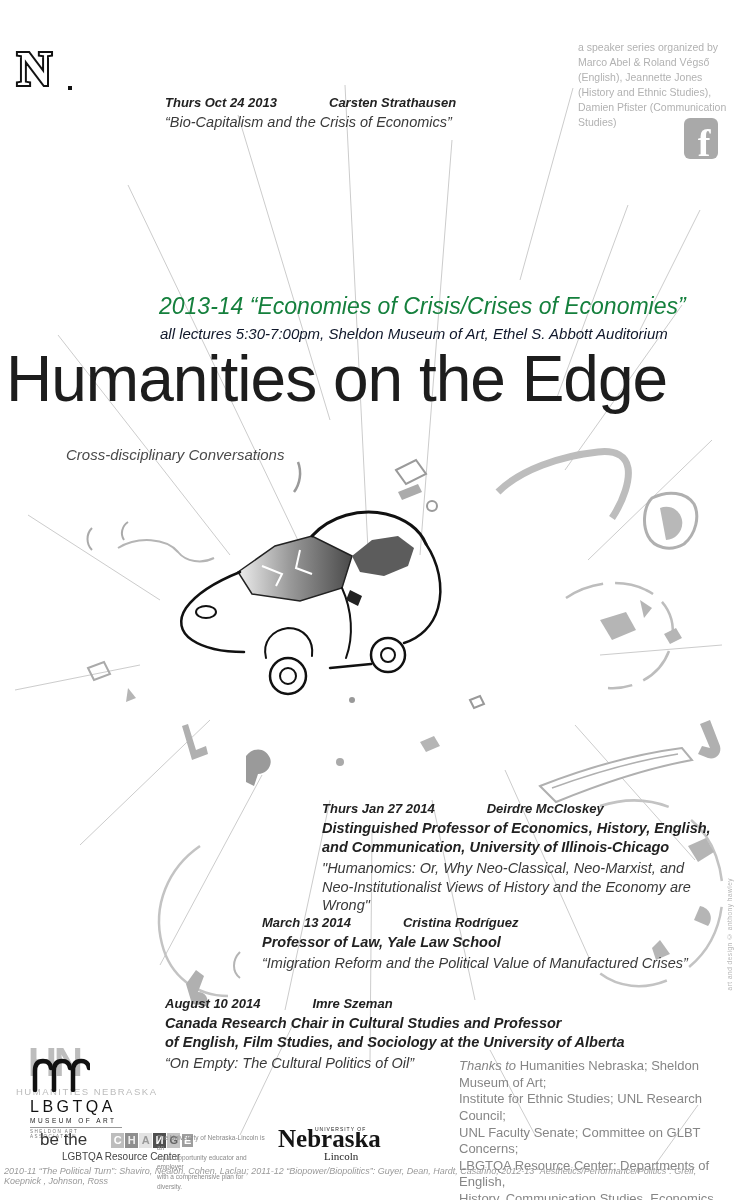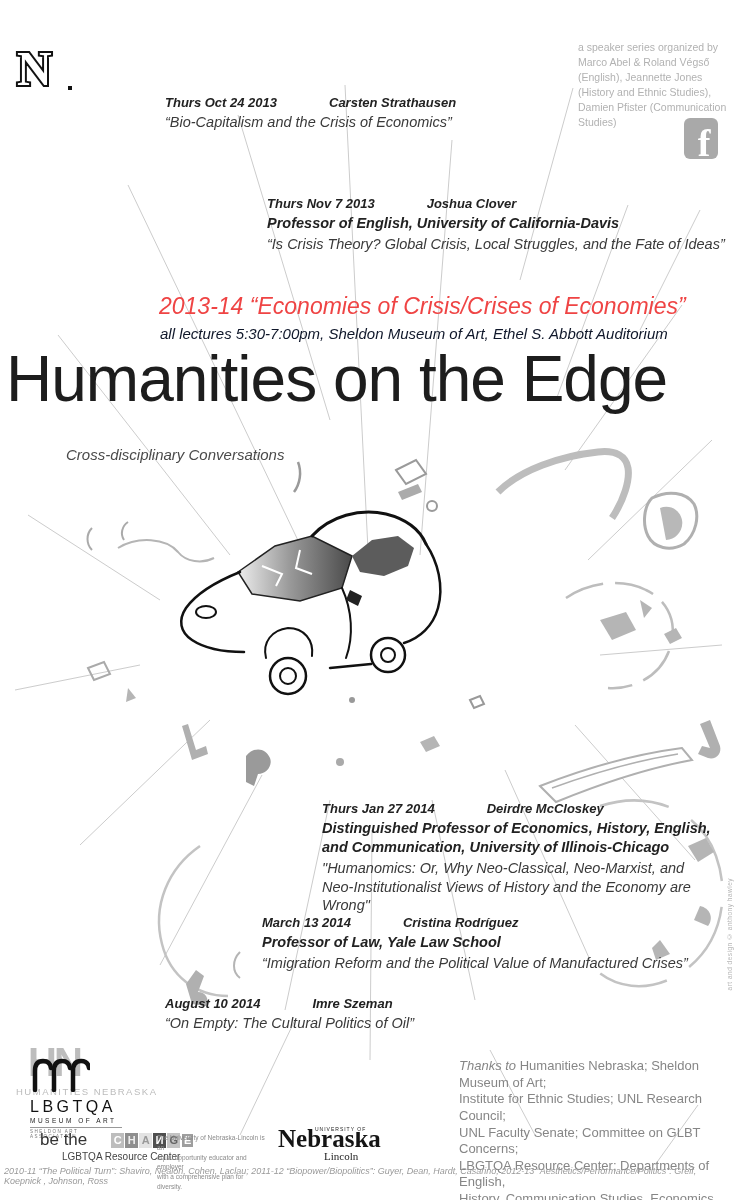--- a/index.html
+++ b/index.html
@@ -27,21 +27,21 @@
   .event .gap{display:inline-block;width:52px;}
   .event .aff{font-size:14.5px;font-weight:bold;line-height:1.3;}
   .event .talk{font-size:14.5px;font-weight:normal;line-height:1.3;margin-top:2px;color:#3a3a3a;}
   .ev1{left:165px;top:95px;}
   .ev2{left:267px;top:196px;}
   .ev3{left:322px;top:801px;}
   .ev4{left:262px;top:915px;}
   .ev5{left:165px;top:996px;}
 
   
-  .season{left:159px;top:293px;font-size:23px;font-style:italic;color:#ef4444;}
+  .season{left:159px;top:293px;font-size:23px;font-style:italic;color:#15803d;}
   .venue{left:160px;top:325px;font-size:15px;font-style:italic;color:#0f172a;}
   .main-title{left:6px;top:342px;width:734px;font-size:64px;letter-spacing:-1px;
       color:#1d1d1d;white-space:nowrap;}
   .subtitle{left:66px;top:446px;font-size:15px;font-style:italic;color:#4a4a4a;}
 
   
   .thanks{left:459px;top:1058px;width:272px;font-size:13px;line-height:1.28;color:#868686;}
   .thanks .it{font-style:italic;}
   .past{left:4px;top:1166px;right:4px;font-size:9px;font-style:italic;color:#9a9a9a;}
   .credit-vert{right:5px;top:878px;font-size:6.5px;color:#b5b5b5;letter-spacing:.5px;
@@ -186,42 +186,39 @@
 
   <div class="layer abs fb">
     <span>f</span>
   </div>
 
   <div class="layer abs event ev1">
     <div class="line1"><span>Thurs Oct 24 2013</span><span class="gap"></span><span>Carsten Strathausen</span></div>
     <div class="talk pre">“Bio-Capitalism and the Crisis of Economics”</div>
   </div>
 
-  <div class="layer abs event ev2">
-    <div class="line1"><span>Thurs Nov 7 2013</span><span class="gap"></span><span>Joshua Clover</span></div>
-    <div class="aff pre">Professor of English, University of California-Davis</div>
-    <div class="talk pre">“Is Crisis Theory? Global Crisis, Local Struggles, and the Fate of Ideas”</div>
-  </div>
 
   <div class="layer abs event ev3">
     <div class="line1"><span>Thurs Jan 27 2014</span><span class="gap"></span><span>Deirdre McCloskey</span></div>
     <div class="aff pre">Distinguished Professor of Economics, History, English,
 and Communication, University of Illinois-Chicago</div>
     <div class="talk pre">"Humanomics: Or, Why Neo-Classical, Neo-Marxist, and
 Neo-Institutionalist Views of History and the Economy are Wrong"</div>
   </div>
 
   <div class="layer abs event ev4">
     <div class="line1"><span>March 13 2014</span><span class="gap"></span><span>Cristina Rodríguez</span></div>
     <div class="aff pre">Professor of Law, Yale Law School</div>
     <div class="talk pre">“Imigration Reform and the Political Value of Manufactured Crises”</div>
   </div>
 
   <div class="layer abs event ev5">
     <div class="line1"><span>August 10 2014</span><span class="gap"></span><span>Imre Szeman</span></div>
+    <div class="aff pre">Canada Research Chair in Cultural Studies and Professor
+of English, Film Studies, and Sociology at the University of Alberta</div>
     <div class="talk pre">“On Empty: The Cultural Politics of Oil”</div>
   </div>
 
   <div class="layer abs season">2013-14 “Economies of Crisis/Crises of Economies”</div>
   <div class="layer abs venue">all lectures 5:30-7:00pm, Sheldon Museum of Art, Ethel S. Abbott Auditorium</div>
   <div class="layer abs main-title">Humanities on the Edge</div>
   <div class="layer abs subtitle">Cross-disciplinary Conversations</div>
 
   <div class="layer abs thanks pre"><span class="it">Thanks to</span><span> Humanities Nebraska; Sheldon Museum of Art;
 Institute for Ethnic Studies; UNL Research Council;

